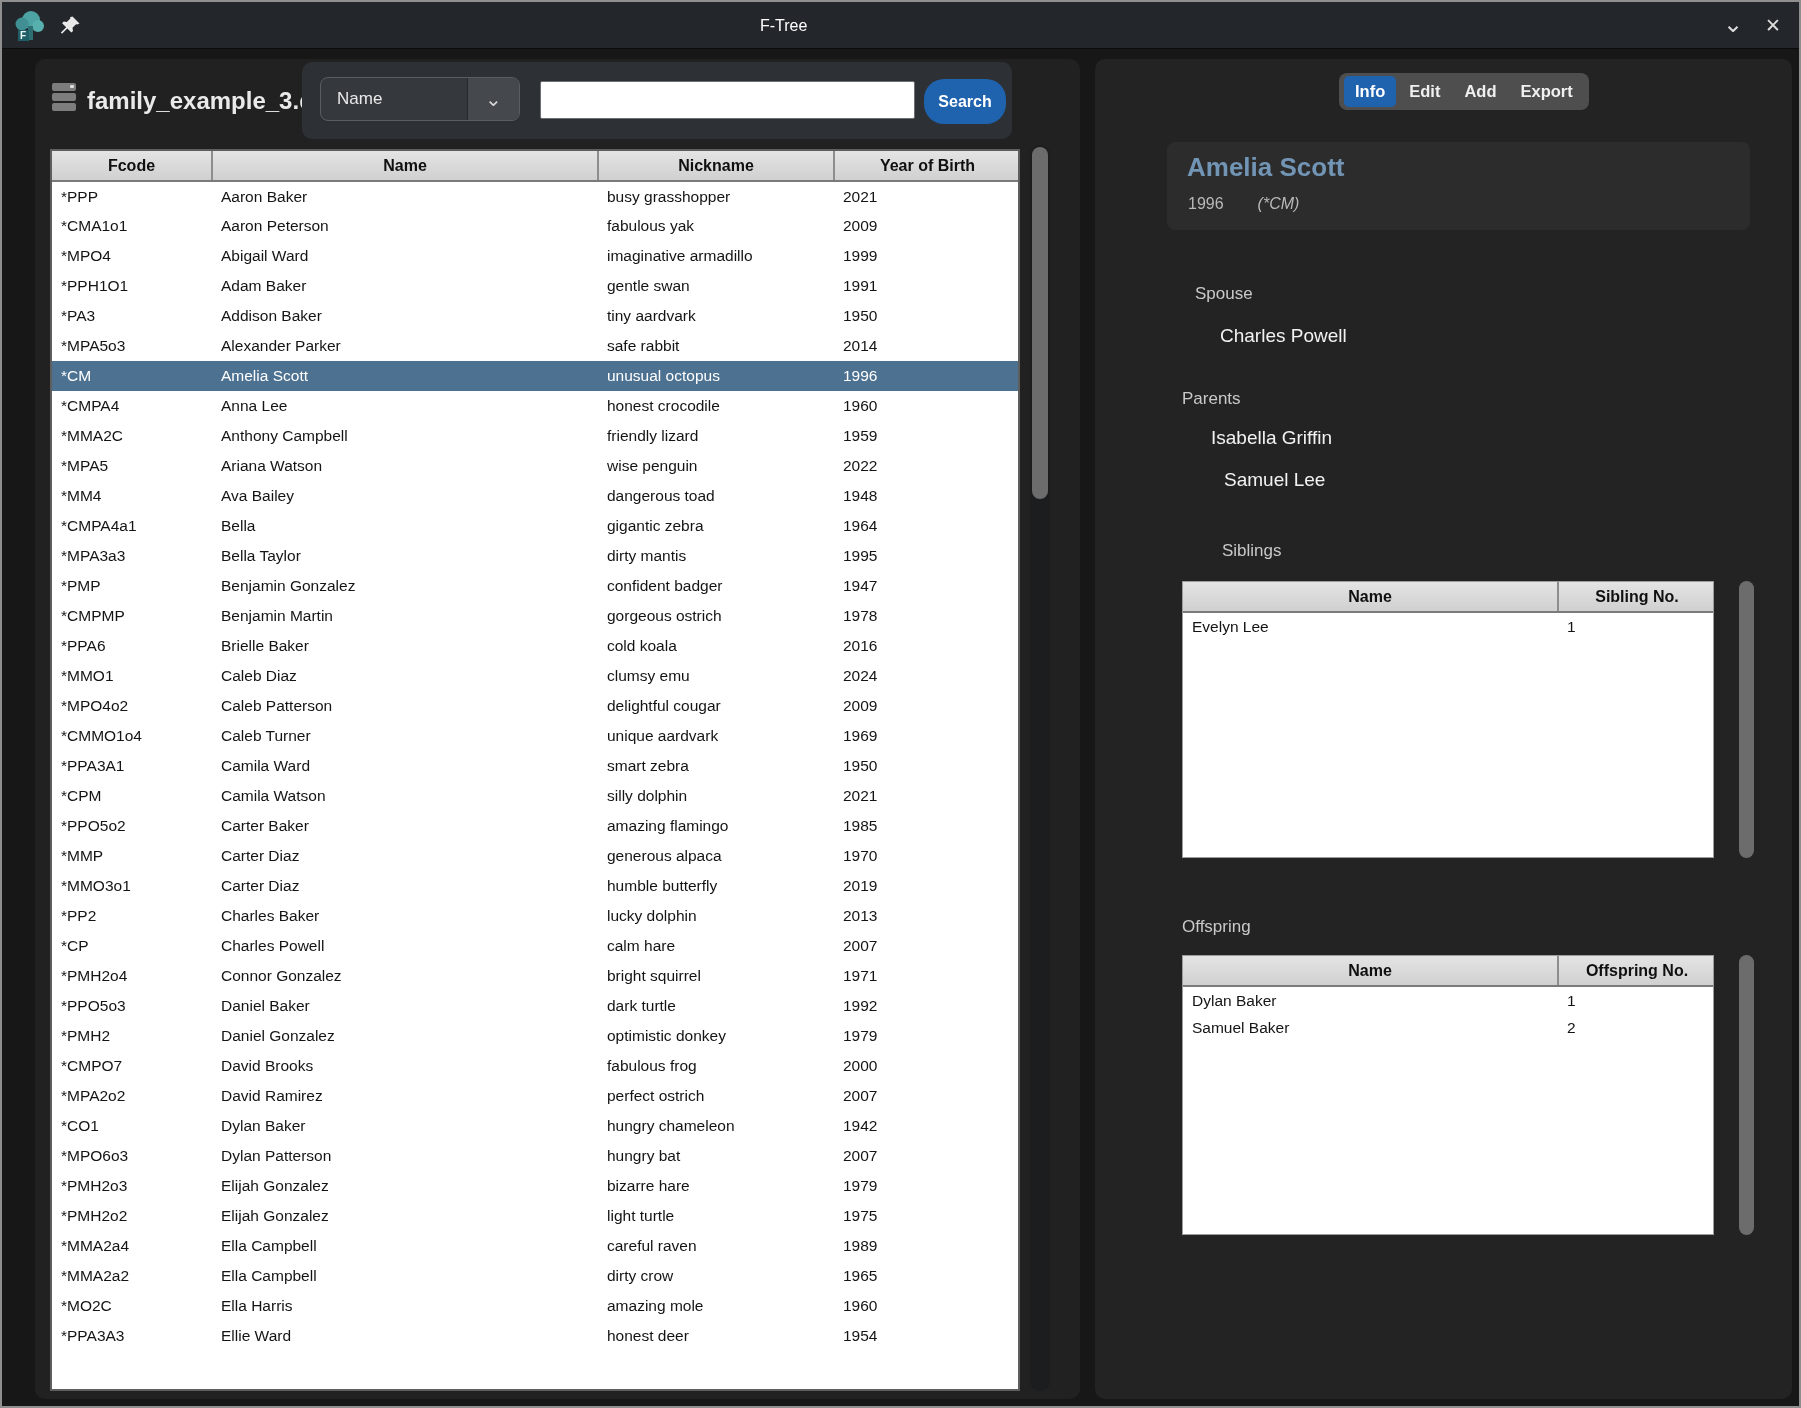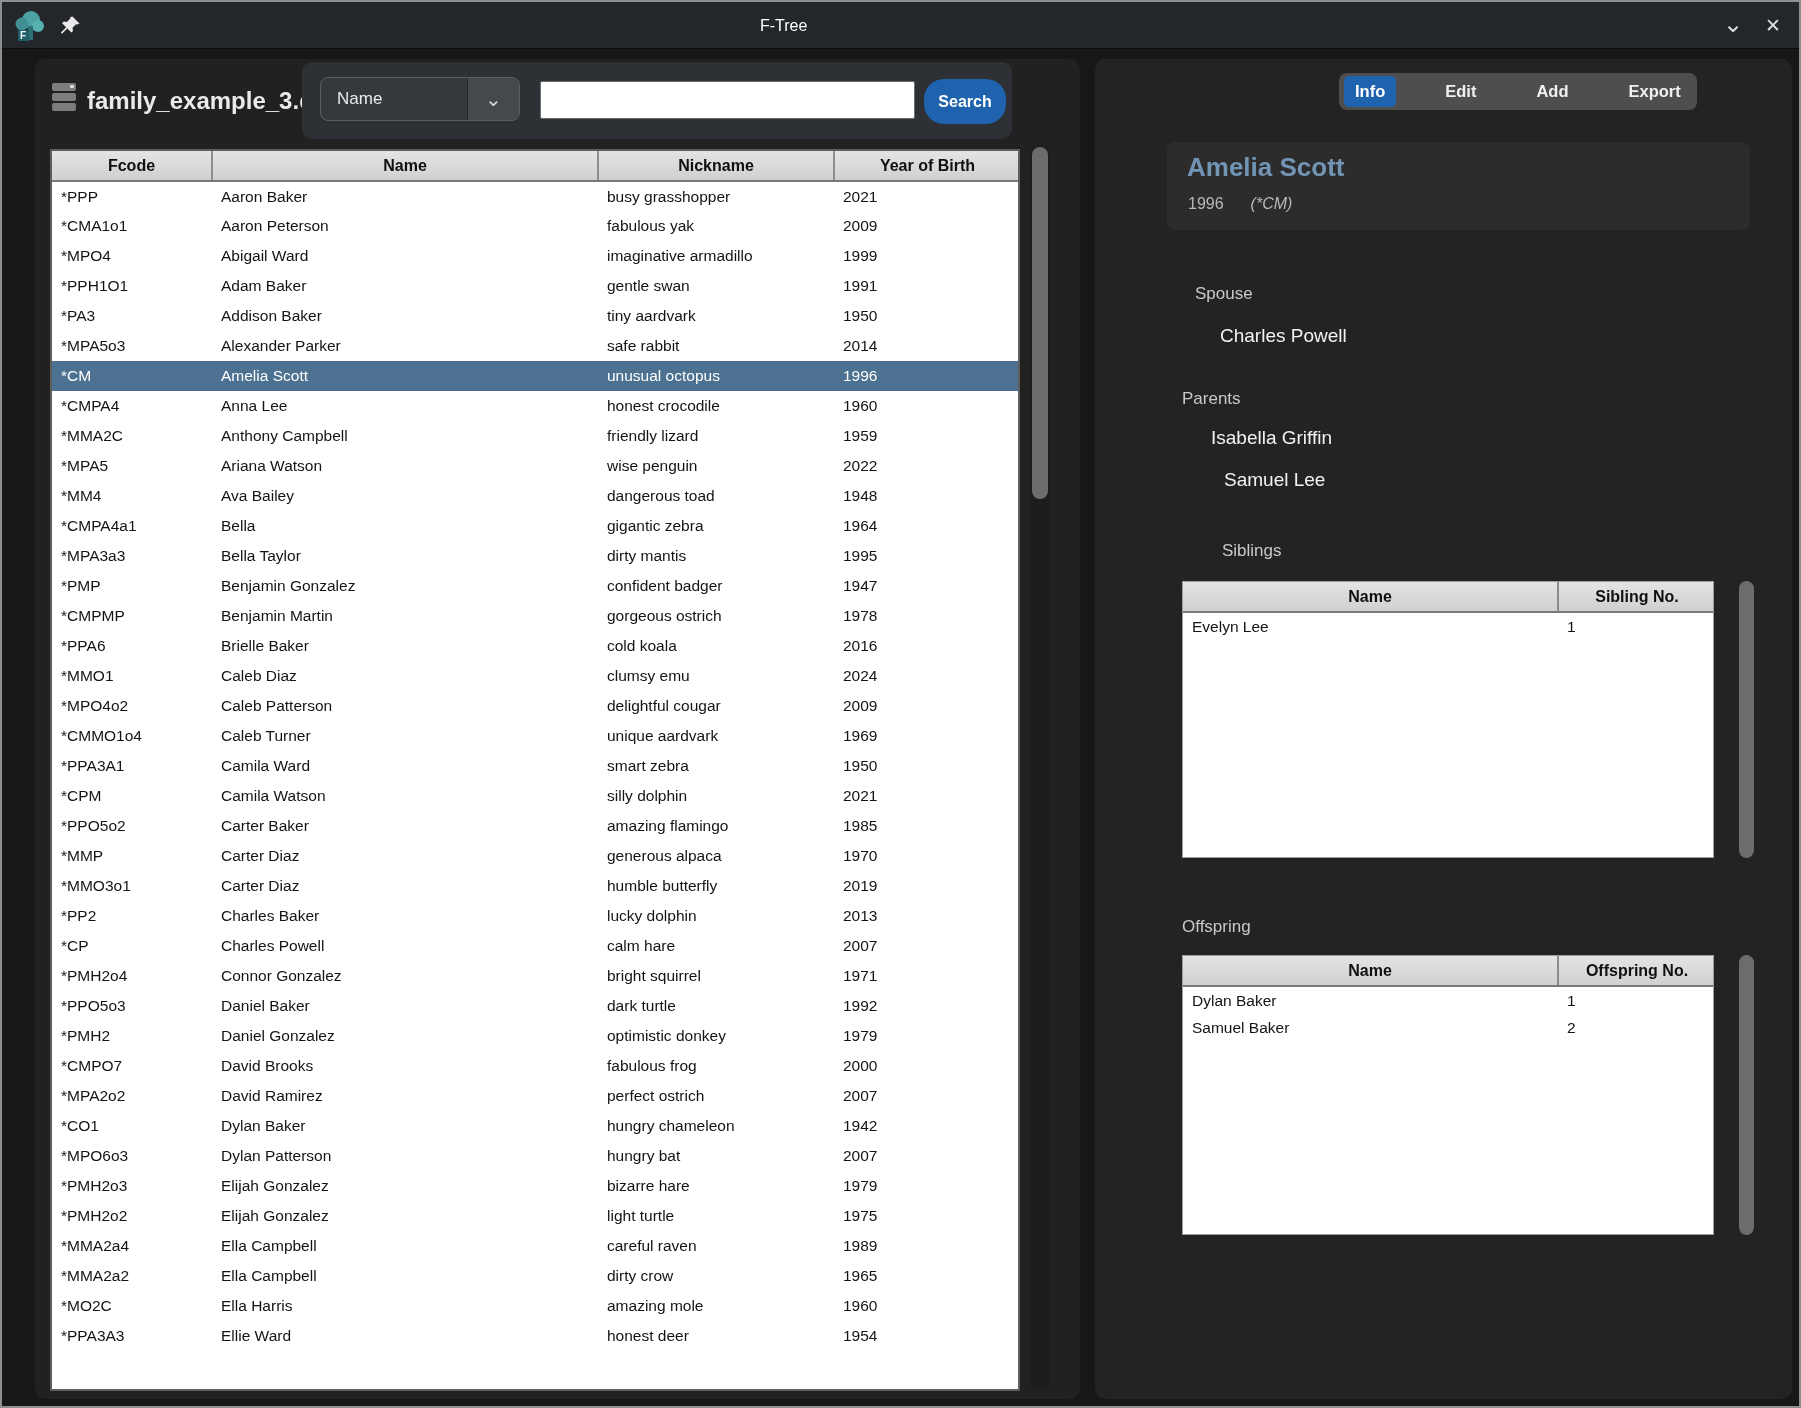--- a/index.html
+++ b/index.html
@@ -101,37 +101,37 @@
   .sb-track {
     position:absolute; background:#1b1d1e; border-radius:10px;
   }
   .sb-thumb {
     position:absolute; background:#6c6c6c; border-radius:8px;
   }
 
   
   .tabbar {
     position:absolute; left:244px; top:14px; height:37px;
-    background:#4e4e4e; border-radius:8px; display:flex; align-items:center; padding:16px 4px;gap:36px;
+    background:#4e4e4e; border-radius:8px; display:flex; align-items:center; padding:16px 4px;
   }
   .tab {
     height:31px; line-height:31px; padding:0 11px; margin:0 1px;
     color:#f0f0f0; font-size:16.5px; font-weight:600; border-radius:5px; cursor:pointer;
   }
   .tab.active { background:#1f62ae; color:#ffffff; }
 
   .person-card {
     position:absolute; left:72px; top:83px; width:583px; height:88px;
     background:#2c2c2c; border-radius:8px;
   }
   .person-name {
     position:absolute; left:20px; top:10px; font-size:26px; font-weight:bold; color:#7295b5;
   }
   .person-meta { position:absolute; left:21px; top:53px; font-size:16px; color:#b9b9b9; }
-  .person-meta .fcode { margin-left:27px; font-style:italic; }
+  .person-meta .fcode { margin-left:34px; font-style:italic; }
 
   .section-label { position:absolute; font-size:17px; color:#c9c9c9; }
   .detail-item   { position:absolute; font-size:19px; color:#f2f2f2; }
 </style>
 </head>
 <body>
 
 <div class="titlebar">
   <svg class="app-logo" viewBox="0 0 36 36">
     <circle cx="19" cy="12" r="9" fill="#4da3a3"></circle>

